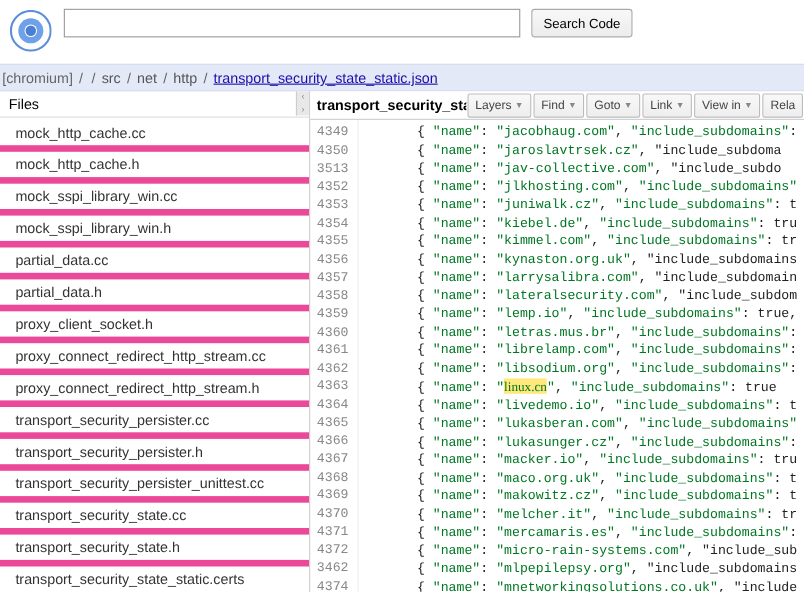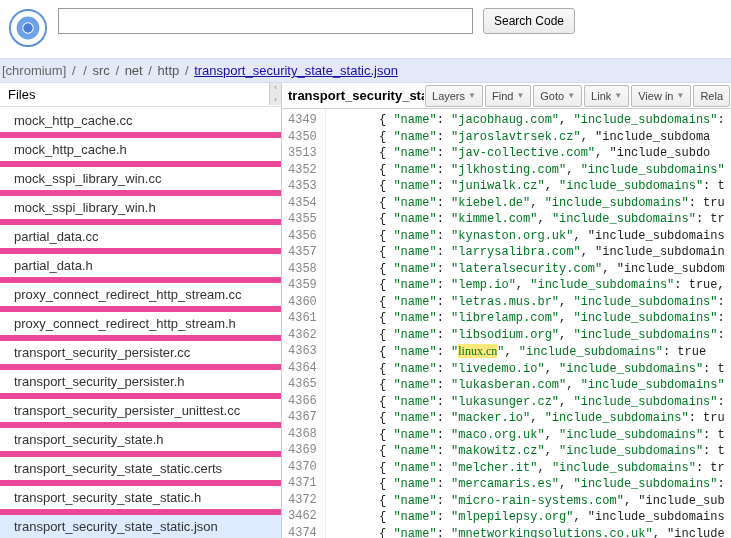--- a/index.html
+++ b/index.html
@@ -195,25 +195,27 @@
         <div>›</div>
       </div>
     </div>
     <div class="file-list" id="file-list">
         <div class="file-item">mock_http_cache.cc</div>
         <div class="file-item">mock_http_cache.h</div>
         <div class="file-item">mock_sspi_library_win.cc</div>
         <div class="file-item">mock_sspi_library_win.h</div>
         <div class="file-item">partial_data.cc</div>
         <div class="file-item">partial_data.h</div>
+        <div class="file-item">proxy_client_socket.h</div>
         <div class="file-item">proxy_connect_redirect_http_stream.cc</div>
         <div class="file-item">proxy_connect_redirect_http_stream.h</div>
         <div class="file-item">transport_security_persister.cc</div>
         <div class="file-item">transport_security_persister.h</div>
         <div class="file-item">transport_security_persister_unittest.cc</div>
+        <div class="file-item">transport_security_state.cc</div>
         <div class="file-item">transport_security_state.h</div>
         <div class="file-item">transport_security_state_static.certs</div>
         <div class="file-item">transport_security_state_static.h</div>
         <div class="file-item selected">transport_security_state_static.json</div>
       </div>
   </div>
 
   <div class="code-panel">
     <div class="code-toolbar">
       <div class="code-filename">transport_security_sta</div>

